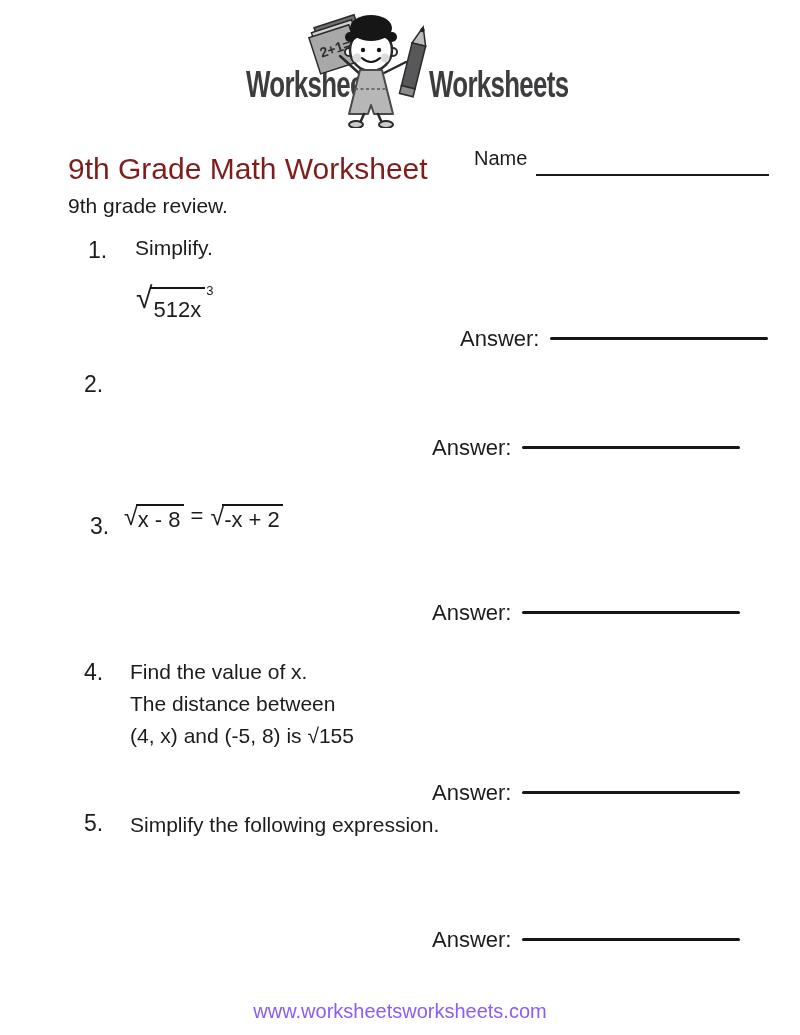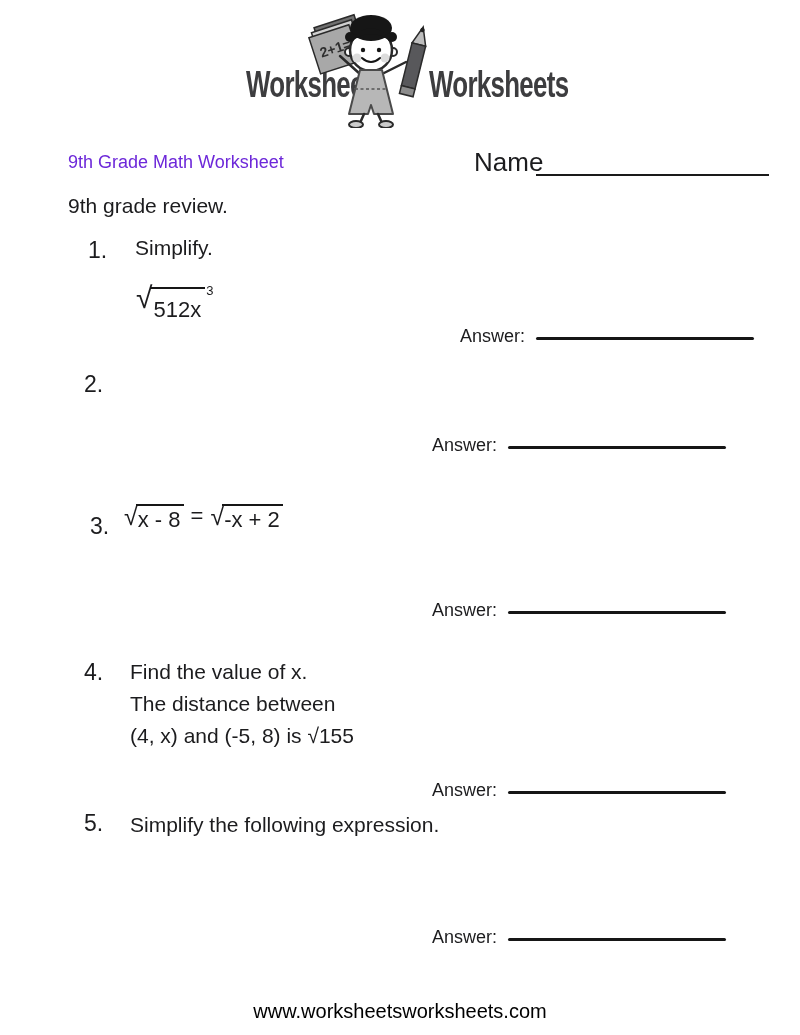--- a/index.html
+++ b/index.html
@@ -10,22 +10,22 @@
   .abs{position:absolute;white-space:nowrap;}
 
   
   .logo-text{
     position:absolute;font-weight:bold;font-size:37px;line-height:1;
     color:#3d3d3f;letter-spacing:-1px;transform:scaleX(.70);transform-origin:left top;
   }
   .logo-svg{position:absolute;left:306px;top:4px;}
 
   
-  .title{left:68px;top:152px;font-size:18px;color:#6d28d9;}
-  .name-label{left:474px;top:147px;font-size:26px;}
+  .title{left:68px;top:152px;font-size:30px;color:#7f1d1d;}
+  .name-label{left:474px;top:147px;font-size:20px;}
   .name-line{left:536px;top:174px;width:233px;height:2px;background:#1a1a1a;}
   .subtitle{left:68px;top:194px;font-size:21px;}
 
   
   .pnum{font-size:23px;}
   .ptext{font-size:21px;}
 
   
   .sqrt{display:inline-flex;align-items:flex-start;}
   .sqrt .rad{line-height:1;}
@@ -38,25 +38,25 @@
   .sqrt-sm .rad{font-size:25px;margin-right:-2px;}
   .sqrt-sm .vinculum{margin-top:0;padding:1px 3px 0 2px;}
   .eq{margin:0 7px;font-size:22px;}
   .expr5{font-size:22px;}
   .expr5 .exp{font-size:14px;vertical-align:8px;}
 
   .p4block span{display:block;font-size:21px;line-height:32px;}
 
   
   .answer-row{position:absolute;display:flex;align-items:flex-start;gap:11px;}
-  .answer-label{font-size:18px;}
+  .answer-label{font-size:22px;}
   .answer-line{width:218px;height:3px;background:#161616;border-radius:2px;margin-top:11px;}
 
   
-  .footer{left:0;top:1000px;width:800px;text-align:center;font-size:20px;color:#000000;}
+  .footer{left:0;top:1000px;width:800px;text-align:center;font-size:20px;color:#8b5cf6;}
 </style>
 </head>
 <body>
 
 <div class="page">
 
   <span class="logo-text" style="left:246px;top:66px;">Worksheets</span>
   <svg class="logo-svg" width="130" height="124" viewBox="0 0 130 124">
 
     <g transform="rotate(-18 30 46)">

